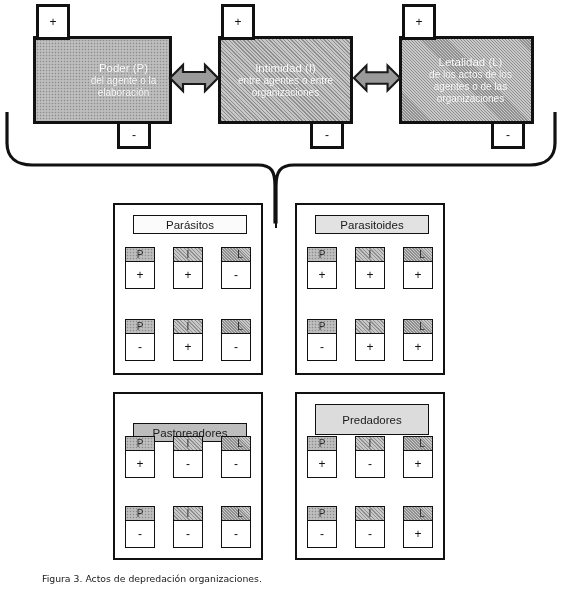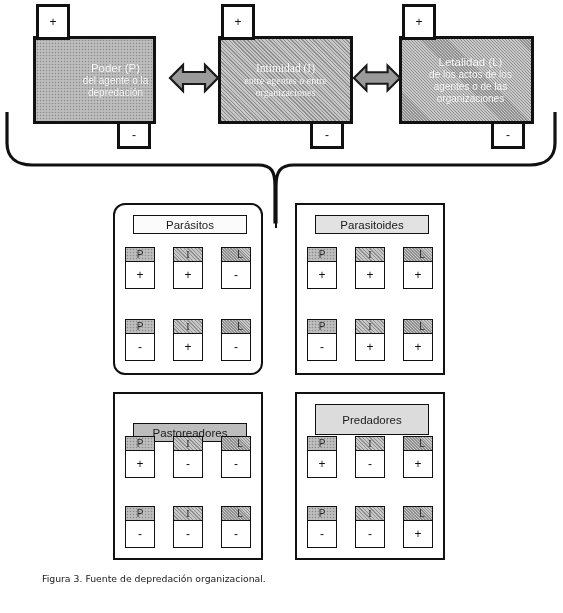--- a/index.html
+++ b/index.html
@@ -25,21 +25,20 @@
     background-image:
       radial-gradient(#8a8a8a 0.7px, transparent 0.8px),
       radial-gradient(#d8d8d8 0.7px, transparent 0.8px);
     background-size:3px 3px,3px 3px;
     background-position:0 0,1.5px 1.5px;
   }
   .pat-hatch{
     background-color:#adadad;
     background-image:repeating-linear-gradient(45deg,
       #8f8f8f 0 1px, #c7c7c7 1px 2.6px);
-    font-family:Liberation Serif, serif;
   }
   .pat-hatch2{
     background-color:#b0b0b0;
     background-image:repeating-linear-gradient(45deg,
       #909090 0 0.9px, #c9c9c9 0.9px 2.1px);
     padding-left:8px;
   }
 
   
   .tab{position:absolute;box-sizing:border-box;border:3px solid #111;
@@ -72,25 +71,25 @@
   .caption b{font-weight:normal;}
 </style>
 </head>
 <body>
 
 <div class="canvas">
 
   <div class="tab plus" style="left:36px;top:4px;width:34px;height:36px;">
     <span>+</span>
   </div>
-  <div class="dim pat-dot" style="left:33px;top:36px;width:123px;height:88px;padding-left:42px;">
+  <div class="dim pat-dot" style="left:33px;top:36px;width:139px;height:88px;padding-left:42px;">
     <div class="inner">
       <div class="ttl">Poder (P)</div>
       <div class="sub">del agente o la</div>
-      <div class="sub">depredación</div>
+      <div class="sub">elaboración</div>
     </div>
   </div>
   <div class="tab" style="left:117px;top:121px;width:34px;height:28px;">
     <span>-</span>
   </div>
 
   <div class="tab plus" style="left:221px;top:4px;width:34px;height:36px;">
     <span>+</span>
   </div>
   <div class="dim pat-hatch" style="left:218px;top:36px;width:135px;height:88px;">
@@ -135,21 +134,21 @@
              L 275,112
              L 276,112
              L 276,76
              C 276,62 280,55 294,55
              L 530,55
              C 545,55 555,48 555,33
              L 555,2" fill="none" stroke="#111111" stroke-width="3.2" stroke-linecap="butt"></path>
     <path d="M 275,88 L 275,118 L 277,118 L 277,88 Z" fill="#111111"></path>
   </svg>
 
-  <div class="group" style="left:113px;top:203px;width:150px;height:172px;border-radius:12px;">
+  <div class="group" style="left:113px;top:203px;width:150px;height:172px;">
     <div class="grp-title" style="left:18px;top:10px;width:114px;height:19px;background:#fbfbfb;">
       <span>Parásitos</span>
     </div>
     <div class="cells" style="top:42px;">
       <div class="cell">
         <div class="hd pat-dot">P</div>
         <div class="vl">+</div>
       </div>
       <div class="cell">
         <div class="hd pat-hatch">I</div>
@@ -274,17 +273,17 @@
       <div class="cell">
         <div class="hd pat-hatch2">L</div>
         <div class="vl">+</div>
       </div>
     </div>
   </div>
 
   <div class="caption">
     <div>
       <b>Figura 3.</b>
-      <span>Fuente de depredación organizacional.</span>
+      <span>Actos de depredación organizaciones.</span>
     </div>
   </div>
 
 </div>
 
 </body></html>

